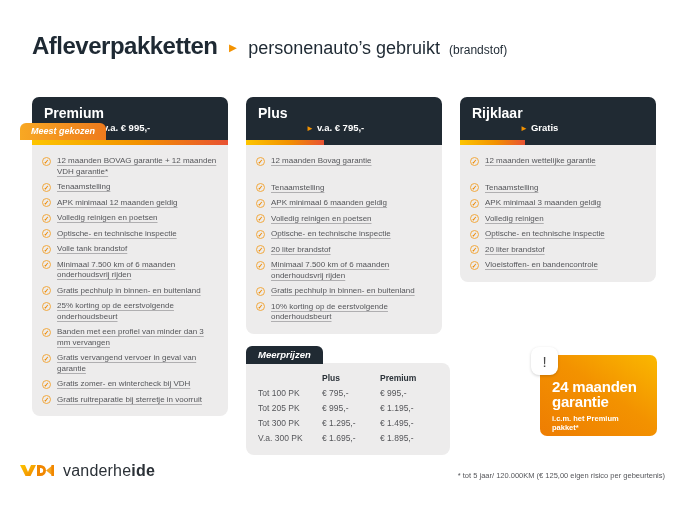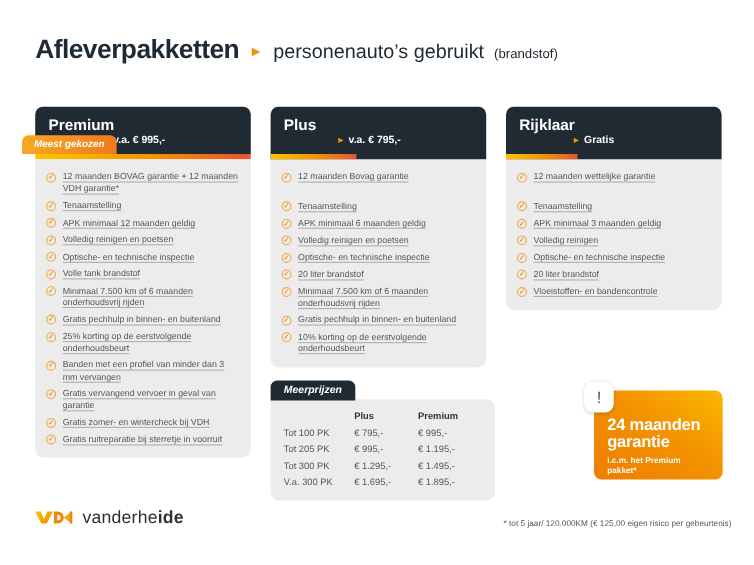--- a/index.html
+++ b/index.html
@@ -73,21 +73,21 @@
   .gbox .g1 { color:#fff; font-size:15px; font-weight:bold; line-height:15px; letter-spacing:-0.2px; }
   .gbox .gnote { color:#fff; font-size:7.5px; font-weight:bold; margin-top:5px; }
   .gbadge {
     position:absolute; left:-9px; top:-8px; width:27px; height:28px; background:#ffffff;
     border-radius:8px; box-shadow:0 1px 3px rgba(0,0,0,0.18);
     display:flex; align-items:center; justify-content:center;
     color:#4a4a4a; font-size:15px; line-height:15px;
   }
 
   
-  .brand { position:absolute; left:32px; top:461px; display:flex; align-items:center; gap:9px; }
+  .brand { position:absolute; left:20px; top:461px; display:flex; align-items:center; gap:9px; }
   .brand-name { font-size:16px; color:#2b3137; letter-spacing:0.2px; }
   .brand-name b { font-weight:bold; }
   .footnote {
     position:absolute; left:370px; top:471px; width:295px; text-align:right;
     font-size:7.5px; color:#55565a;
   }
 </style>
 </head>
 <body>
 

